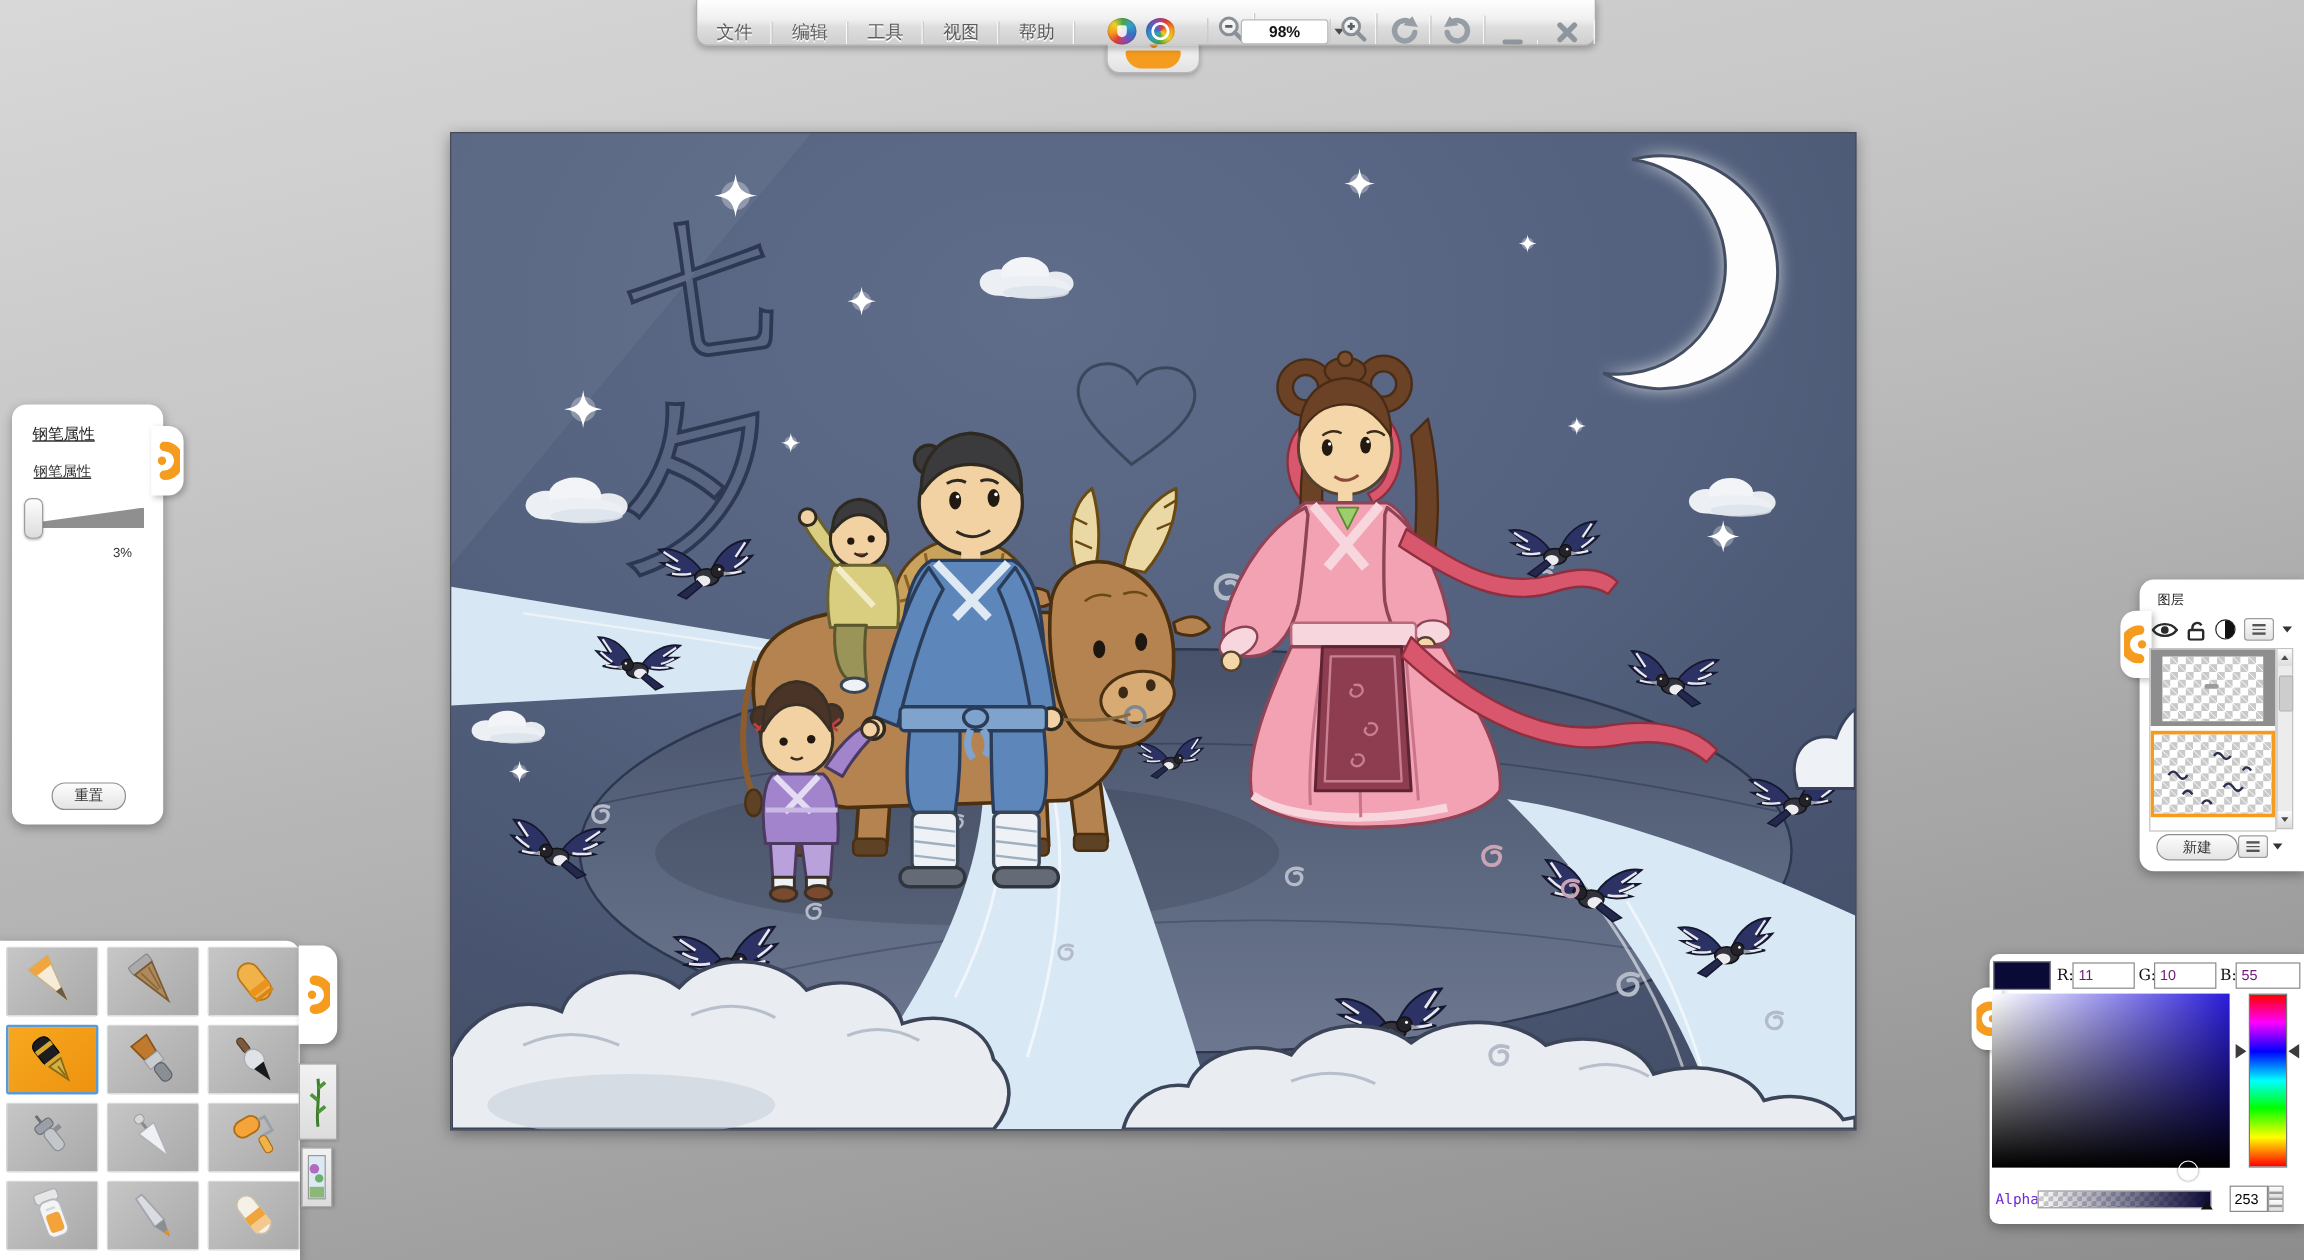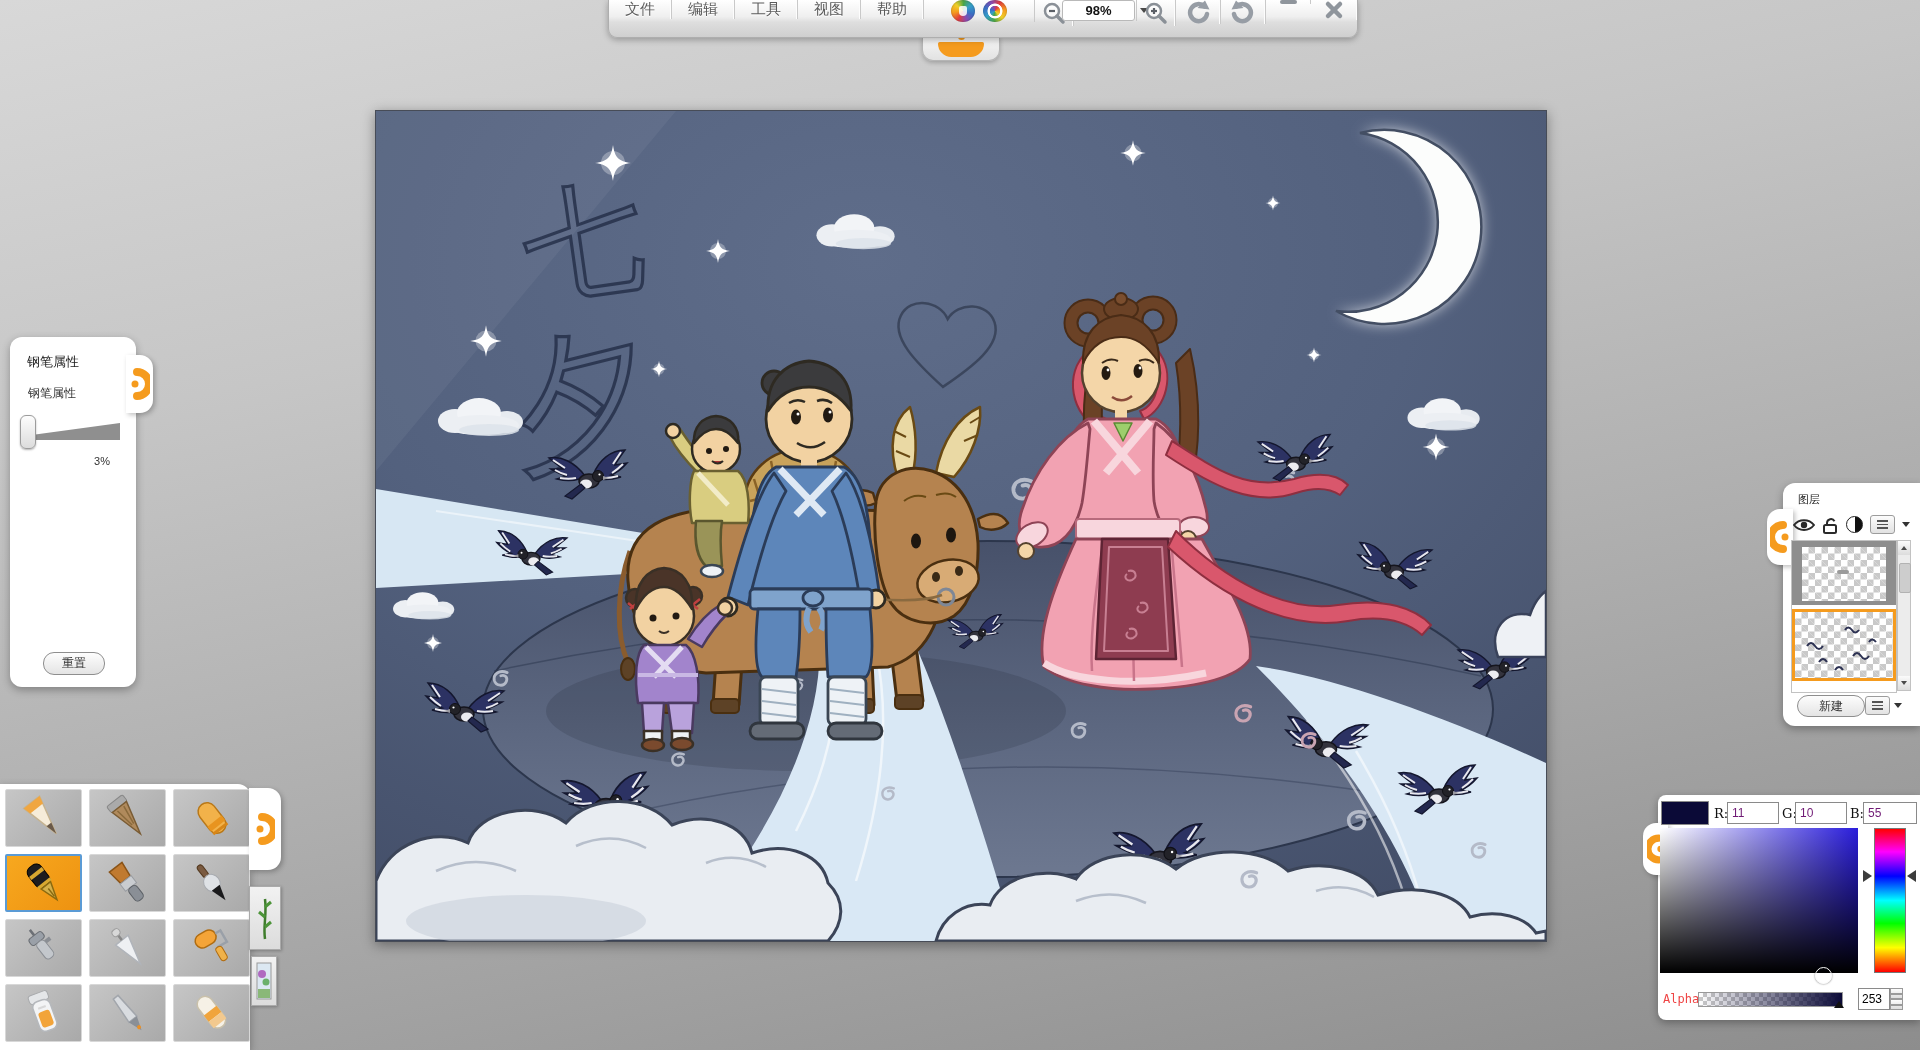--- a/index.html
+++ b/index.html
@@ -3,24 +3,24 @@
 <meta charset="utf-8">
 <style>
   html,body{margin:0;padding:0;}
   body{width:1920px;height:1050px;overflow:hidden;font-family:"Liberation Sans",sans-serif;
        background:linear-gradient(168deg,#d8d8d8 0%,#c6c6c6 30%,#adadad 62%,#8d8d8d 100%);}
   .abs{position:absolute;}
   
   #canvas-wrap{left:375px;top:110px;width:1170px;height:830px;border:1px solid #474c57;
       box-shadow:0 3px 12px rgba(0,0,0,.38);background:#4c5872;}
   
-  #toolbar{left:580px;top:0;width:750px;height:38px;display:flex;align-items:flex-start;
+  #toolbar{left:580px;top:0;width:750px;height:38px;display:flex;align-items:flex-end;
       background:linear-gradient(#ffffff,#efefef 45%,#dedede 60%,#cfcfcf);
       border:1px solid #aeaeae;border-top:none;border-radius:0 0 9px 9px;
-      box-shadow:0 2px 6px rgba(0,0,0,.28);box-sizing:border-box;z-index:30;margin-left:28px;}
+      box-shadow:0 2px 6px rgba(0,0,0,.28);box-sizing:border-box;z-index:30;}
   .menu-btn{width:62px;display:flex;align-items:center;justify-content:center;
       font-size:15px;color:#5c5c5c;text-shadow:0 1px 0 #fff;border-right:1px solid #c9c9c9;
       box-shadow:inset -1px 0 0 #fdfdfd;cursor:default;}
   .logo-box{width:110px;display:flex;align-items:center;justify-content:center;gap:8px;border-right:1px solid #c9c9c9;}
   .logo-circle{width:24px;height:22px;border-radius:50%;
       background:conic-gradient(from 210deg,#e03c3c,#f59b1e,#f0d02a,#4aa546,#35a0c8,#3a6fc4,#8a4ab0,#e03c3c);
       box-shadow:inset 0 0 2px rgba(0,0,0,.35);position:relative;}
   .logo-circle.ring{background:
       radial-gradient(circle,rgba(255,255,255,0) 30%,#fff 34%,#fff 44%,rgba(255,255,255,0) 48%),
       conic-gradient(from 30deg,#e03c3c,#f59b1e,#f0d02a,#4aa546,#35a0c8,#3a6fc4,#8a4ab0,#e03c3c);}
@@ -38,21 +38,21 @@
   #logo-tab{left:922px;top:36px;width:76px;height:24px;background:linear-gradient(#f7f7f7,#e2e2e2);
       border:1px solid #b5b5b5;border-top:none;border-radius:0 0 11px 11px;box-shadow:0 2px 4px rgba(0,0,0,.22);
       display:flex;flex-direction:column;align-items:center;z-index:29;}
   .logo-nose{width:7px;height:7px;border-radius:50%;background:#f59b1e;margin-top:-3px;}
   .logo-smile{width:46px;height:15px;background:#f59b1e;border-radius:3px 3px 24px 24px;margin-top:2px;}
   
   .panel{background:#fff;box-shadow:0 3px 9px rgba(0,0,0,.3);}
   .handle-tab{position:absolute;background:#fff;box-shadow:2px 2px 5px rgba(0,0,0,.25);
       display:flex;align-items:center;justify-content:center;}
   
-  #pen-panel{left:10px;top:337px;width:126px;height:350px;border-radius:12px;z-index:20;}
+  #pen-panel{left:10px;top:337px;width:126px;height:350px;border-radius:12px;z-index:20;text-decoration:underline;}
   #pen-panel .title{font-size:13px;color:#222;padding:16px 0 0 17px;}
   #pen-panel .lbl{font-size:12px;color:#333;padding:14px 0 0 18px;}
   .wedge-wrap{position:absolute;left:10px;top:78px;width:106px;height:34px;}
   .wedge{position:absolute;left:8px;top:8px;width:92px;height:17px;background:#8f8f8f;
       clip-path:polygon(0 74%,100% 0,100% 100%,0 100%);}
   .wedge-thumb{position:absolute;left:0px;top:0px;width:14px;height:32px;background:linear-gradient(#fdfdfd,#dcdcdc);
       border:1px solid #9c9c9c;border-radius:6px;box-shadow:0 1px 2px rgba(0,0,0,.3);}
   #pen-panel .val{position:absolute;left:0;top:118px;width:100px;text-align:right;font-size:11px;color:#333;}
   .pill-btn{position:absolute;border:1px solid #8e8e8e;border-radius:11px;background:linear-gradient(#fdfdfd,#e4e4e4);
       font-size:12px;color:#333;display:flex;align-items:center;justify-content:center;cursor:default;
@@ -98,21 +98,21 @@
   .sv-square{position:absolute;left:2px;top:33px;width:198px;height:145px;
       background:linear-gradient(to bottom,rgba(0,0,0,0),#000),linear-gradient(to right,#ffffff,#2a1ddb);}
   .sv-sel{position:absolute;left:155px;top:139px;width:15px;height:15px;border:1.6px solid #fafafa;border-radius:50%;
       box-shadow:0 0 2px rgba(0,0,0,.6);}
   .hue-bar{position:absolute;left:216px;top:33px;width:32px;height:145px;border:1px solid #777;box-sizing:border-box;
       background:linear-gradient(to bottom,#ff0000 0%,#ff00ff 16%,#0000ff 33%,#00ffff 50%,#00ff00 66%,#ffff00 83%,#ff0000 100%);}
   .hue-arrow-l{position:absolute;left:205px;top:75px;width:0;height:0;
       border-top:6px solid transparent;border-bottom:6px solid transparent;border-left:9px solid #3c3c3c;}
   .hue-arrow-r{position:absolute;left:249px;top:75px;width:0;height:0;
       border-top:6px solid transparent;border-bottom:6px solid transparent;border-right:9px solid #3c3c3c;}
-  .alpha-lbl{position:absolute;left:5px;top:197px;font-family:"DejaVu Sans Mono",monospace;font-size:12px;color:#ef4444;}
+  .alpha-lbl{position:absolute;left:5px;top:197px;font-family:"DejaVu Sans Mono",monospace;font-size:12px;color:#6d28d9;}
   .alpha-bar{position:absolute;left:40px;top:197px;width:145px;height:15px;border:1px solid #999;box-sizing:border-box;
       background-size:8px 8px;background-position:0 0,4px 4px;}
   .alpha-grad{position:absolute;inset:0;background:linear-gradient(to right,rgba(11,10,55,0),rgba(11,10,55,1));}
   .alpha-marker{position:absolute;left:176px;top:206px;width:0;height:0;
       border-left:5px solid transparent;border-right:5px solid transparent;border-bottom:7px solid #111;}
   .spin-box{position:absolute;left:200px;top:193px;width:46px;height:22px;display:flex;}
   .spin-num{width:32px;height:100%;border:1px solid #8a8a8a;font-size:12px;padding:0 3px;box-sizing:border-box;
       font-family:"Liberation Sans",sans-serif;}
   .spin-arrows{width:13px;display:flex;flex-direction:column;}
   .spin-arrows div{flex:1;border:1px solid #9a9a9a;background:linear-gradient(#fcfcfc,#ddd);

